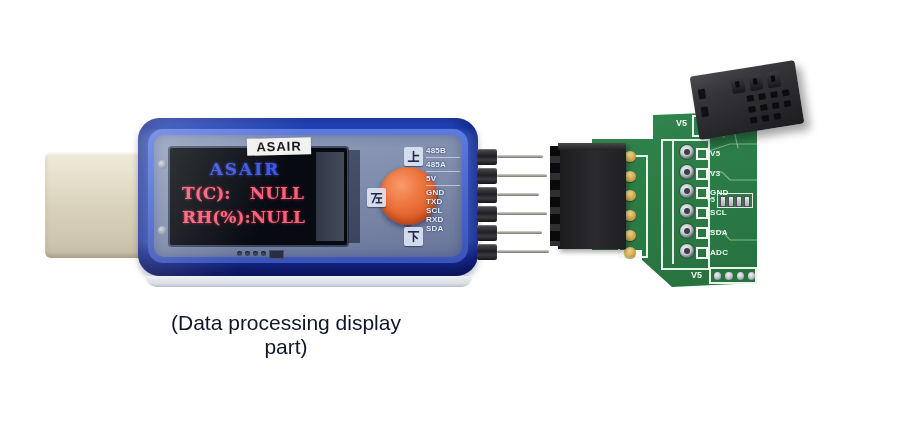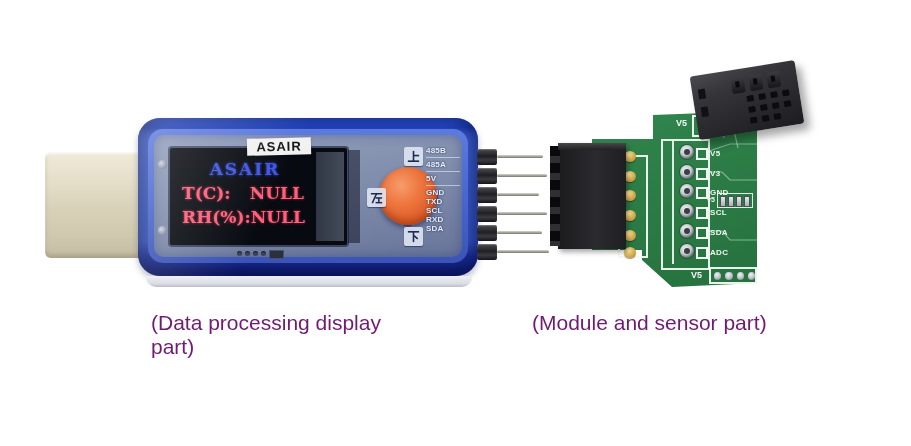--- a/index.html
+++ b/index.html
@@ -102,21 +102,21 @@
   .smdbox{left:167px;top:183px;width:36px;height:15px;display:flex;gap:2px;padding:2px;
        border:1px solid rgba(242,250,244,.9);box-sizing:border-box;}
   .smdbox i{width:7px;height:9px;background:linear-gradient(180deg,#e4e8ec,#aab0b6);border:1px solid #4a4f54;display:block;}
   .smdlbl{font:bold 7px "Liberation Sans",sans-serif;color:#eef7f0;}
   .botbox{left:159px;top:257px;width:48px;height:17px;border:2px solid rgba(242,250,244,.95);
        display:flex;align-items:center;gap:4px;padding-left:3px;box-sizing:border-box;}
   .botbox i{width:8px;height:8px;border-radius:50%;display:block;
        background:radial-gradient(circle at 40% 35%,#f0f2f4,#b8bec4 55%,#585e64);}
 
   
-  .caption{top:311px;width:270px;font:21px "Liberation Sans",sans-serif;color:#701a75;}
+  .caption{top:311px;width:270px;text-align:center;font:21px "Liberation Sans",sans-serif;color:#0f172a;}
 </style>
 </head>
 <body>
 
 <div class="stage">
 
   <div class="abs dev">
     <div class="abs usb"></div>
 
     <div class="abs case">
@@ -337,14 +337,13 @@
           <i></i>
           <i></i>
           <i></i>
       </div>
       <div class="slot" style="top:14px;"></div>
       <div class="slot" style="top:32px;"></div>
     </div>
   </div>
 
   <div class="abs caption" style="left:151px;">(Data processing display part)</div>
-  <div class="abs caption" style="left:532px;">(Module and sensor part)</div>
 </div>
 
 </body></html>

